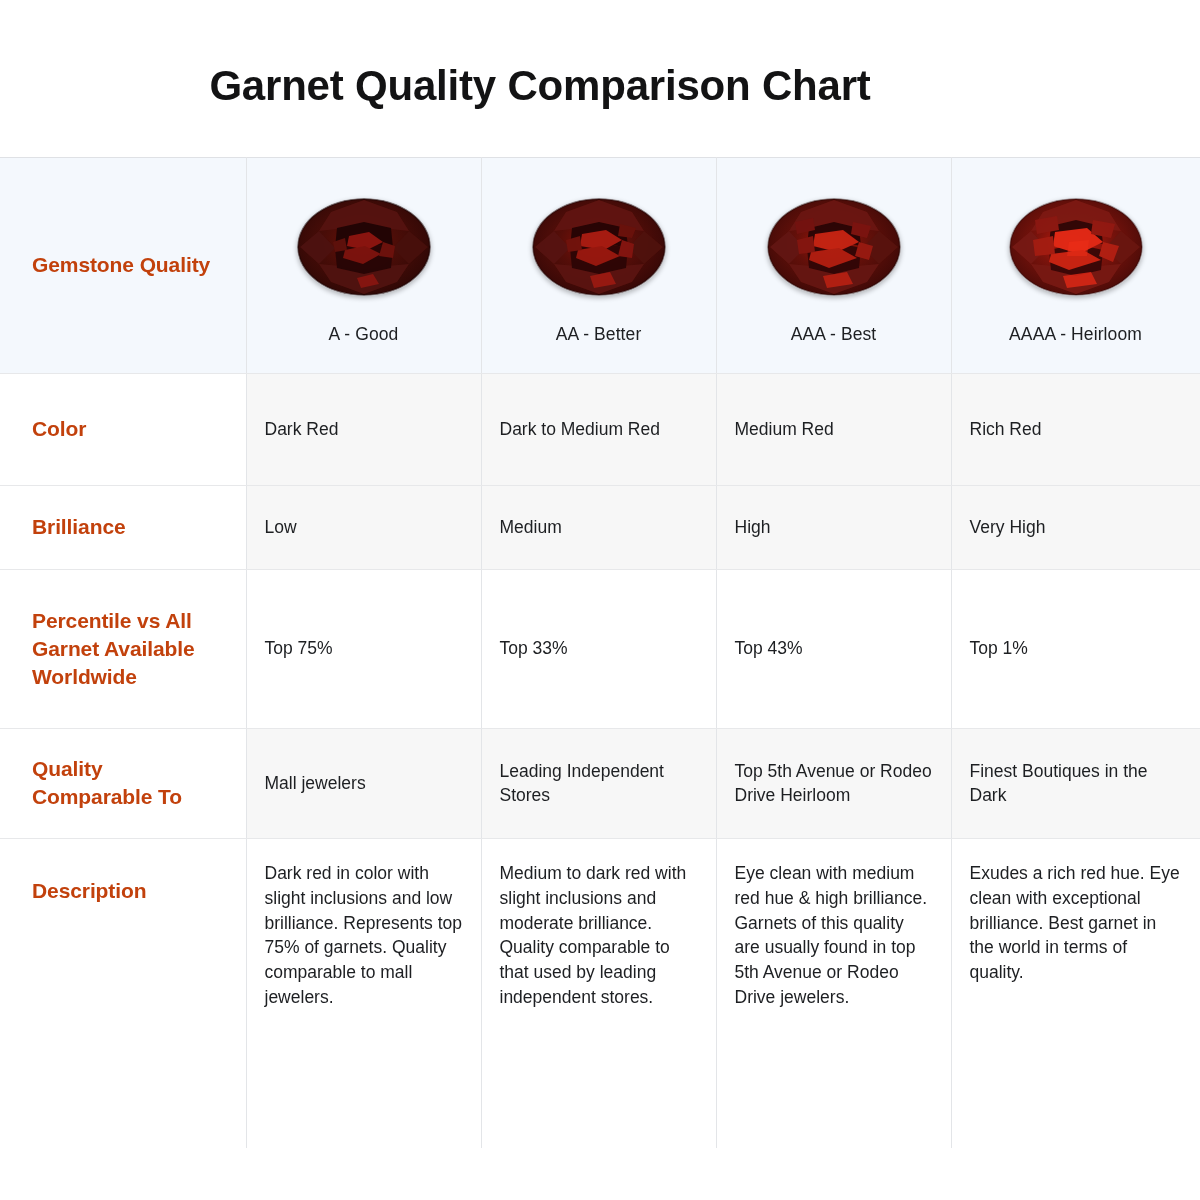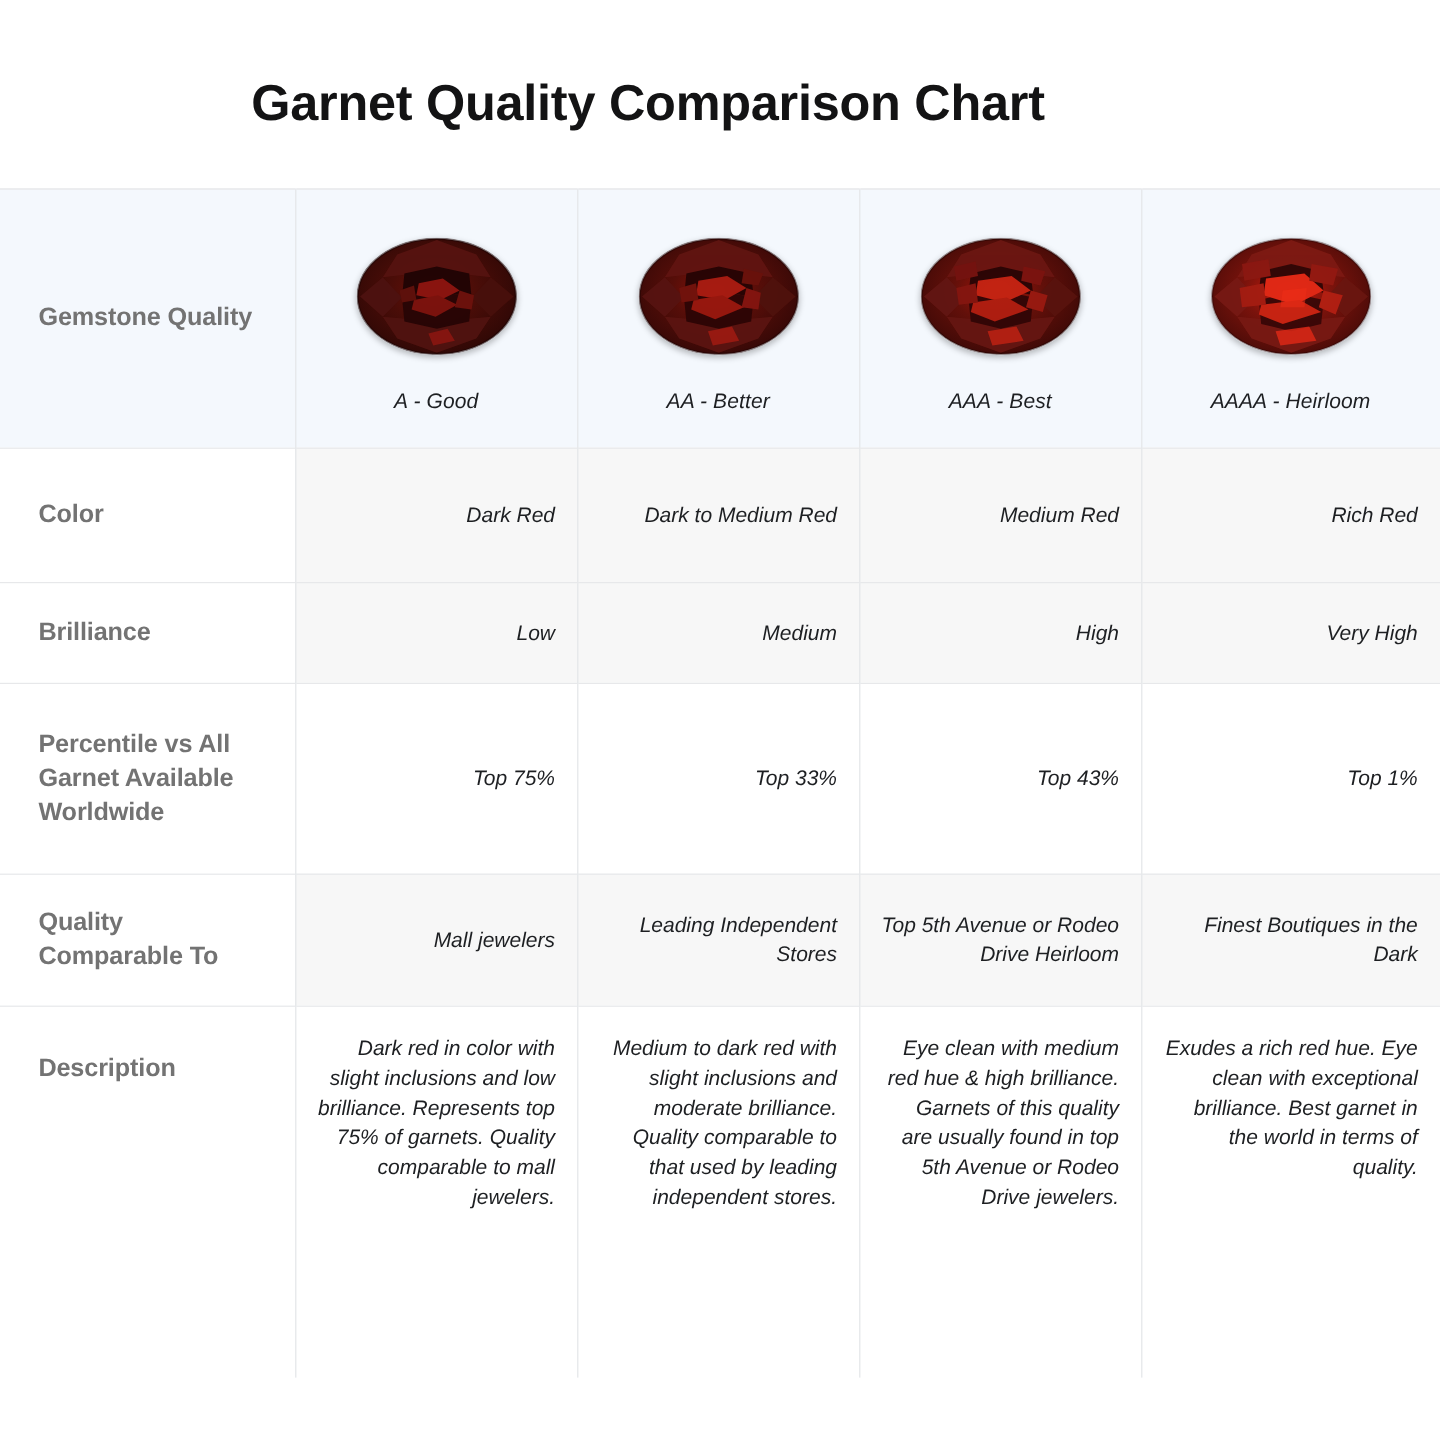--- a/index.html
+++ b/index.html
@@ -51,31 +51,30 @@
     border-bottom: 1px solid #e7e8ea;
     vertical-align: middle;
   }
   .chart-table td.label-cell {
     border-right: 1px solid #e3e5e8;
     background: #ffffff !important;
     text-align: left;
     padding: 10px 20px 10px 32px;
     font-size: 21px;
     font-weight: 600;
-    color: #737373;
+    color: #c2410c;
     line-height: 1.33;
     letter-spacing: -0.1px;
   }
   .chart-table td.data-cell {
-    text-align: right;
+    text-align: left;
     padding: 12px 18px;
     font-size: 17.5px;
     color: #1d1f22;
     line-height: 1.42;
-    font-style: italic;
   }
 
   
   tr.row-gem td { background: #f4f8fd; }
   tr.row-gem td.label-cell { background: #f4f8fd !important; }
   tr.shaded td.data-cell { background: #f7f7f7; }
   tr.plain td.data-cell { background: #ffffff; }
 
   
   .gem-cell-inner {

